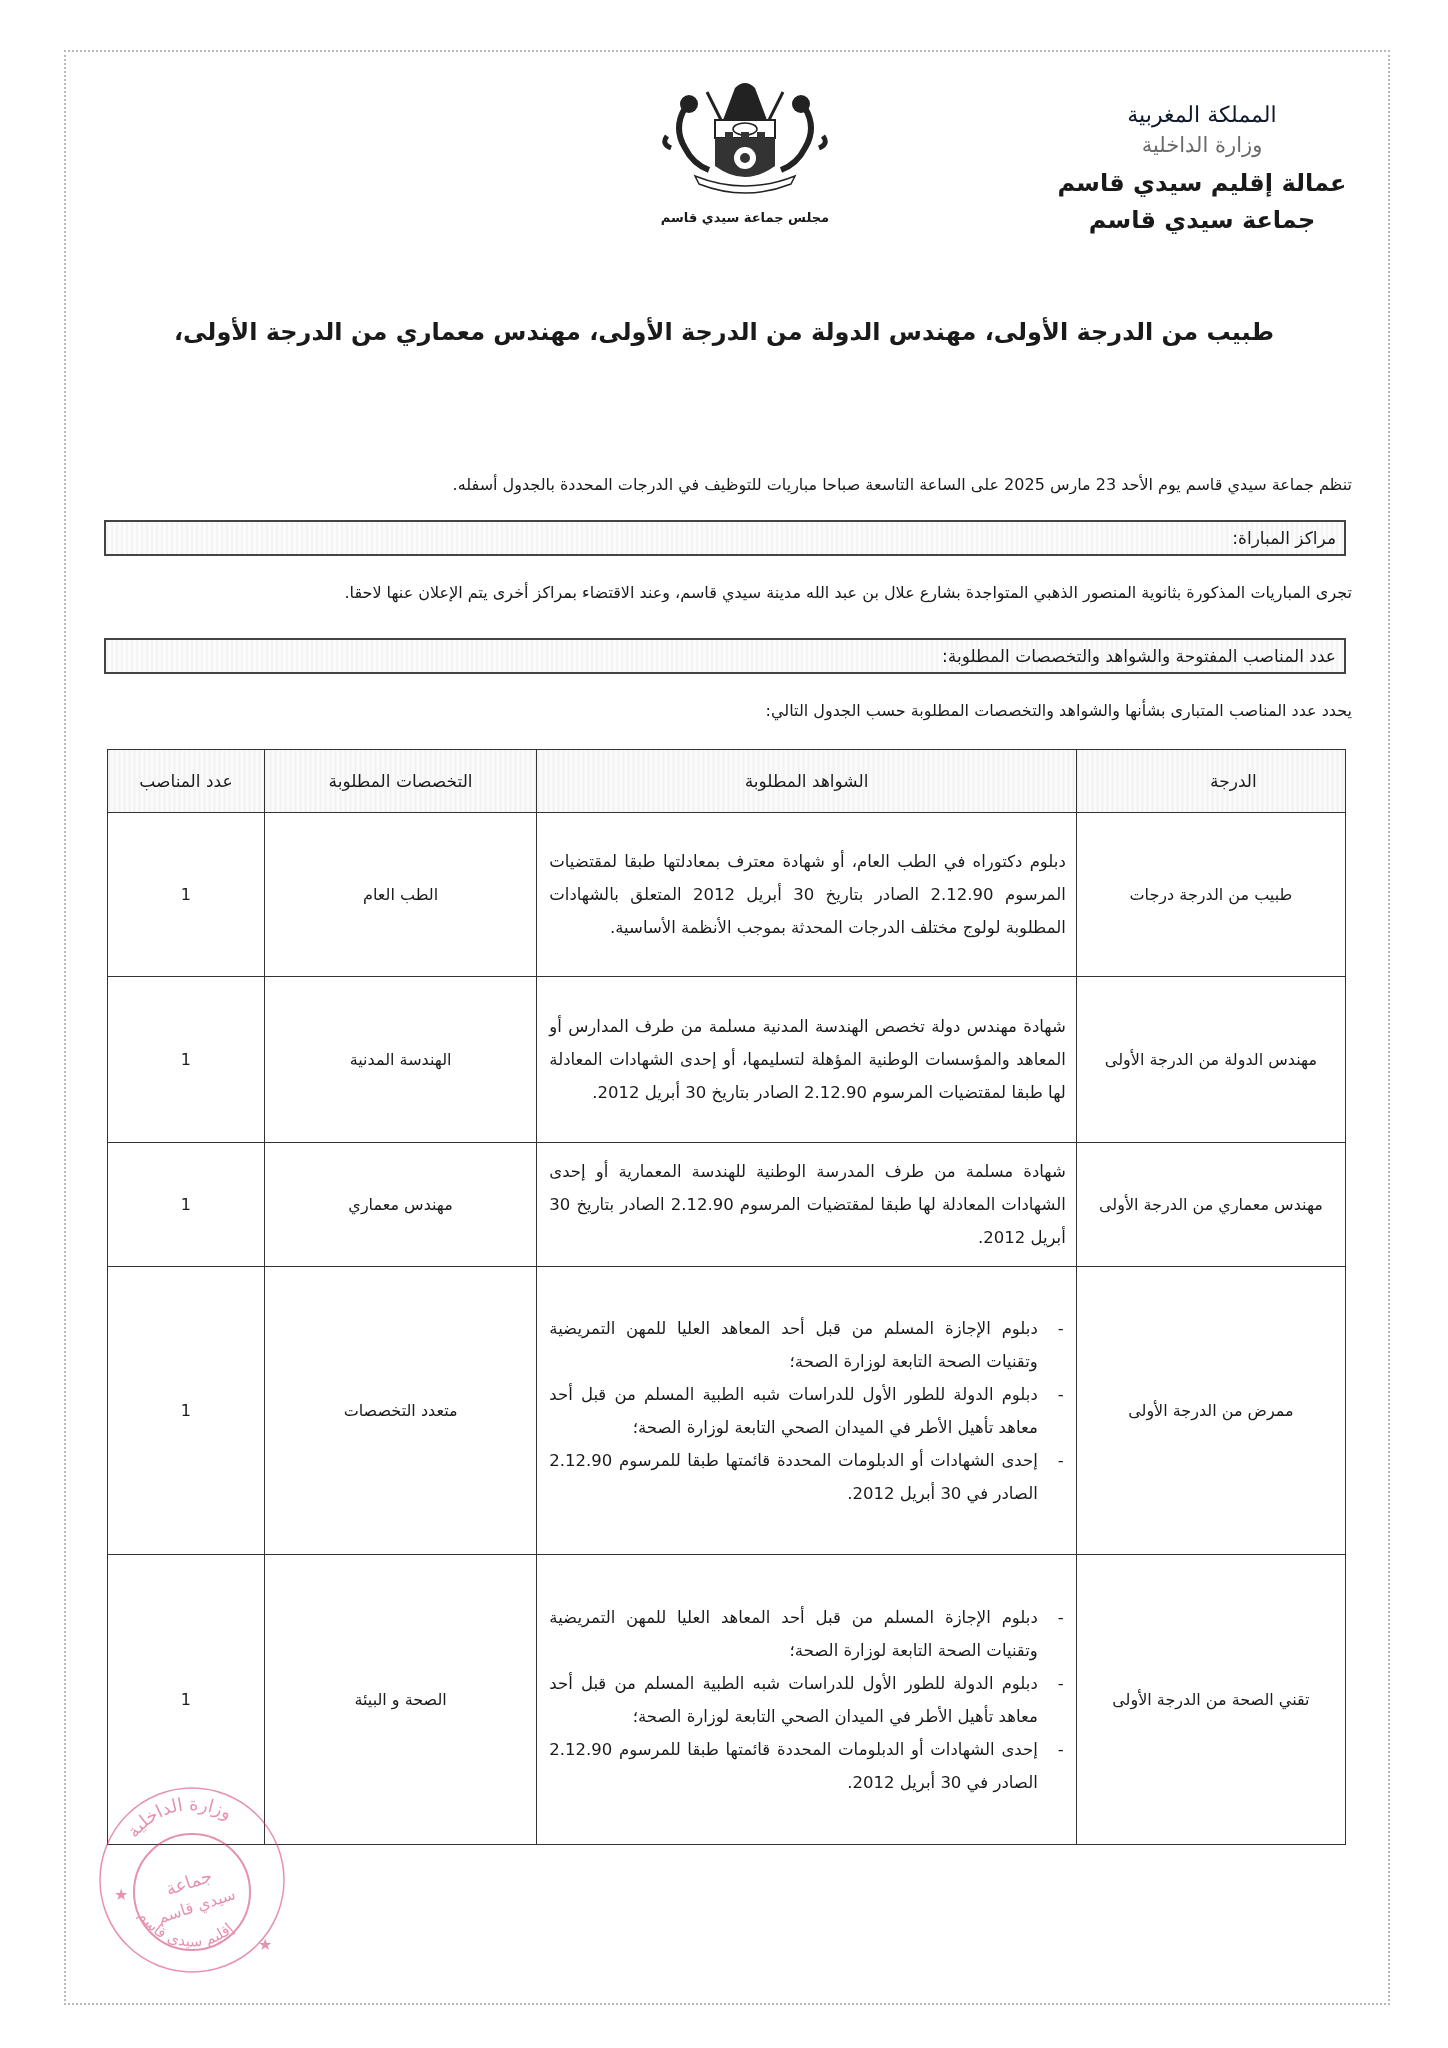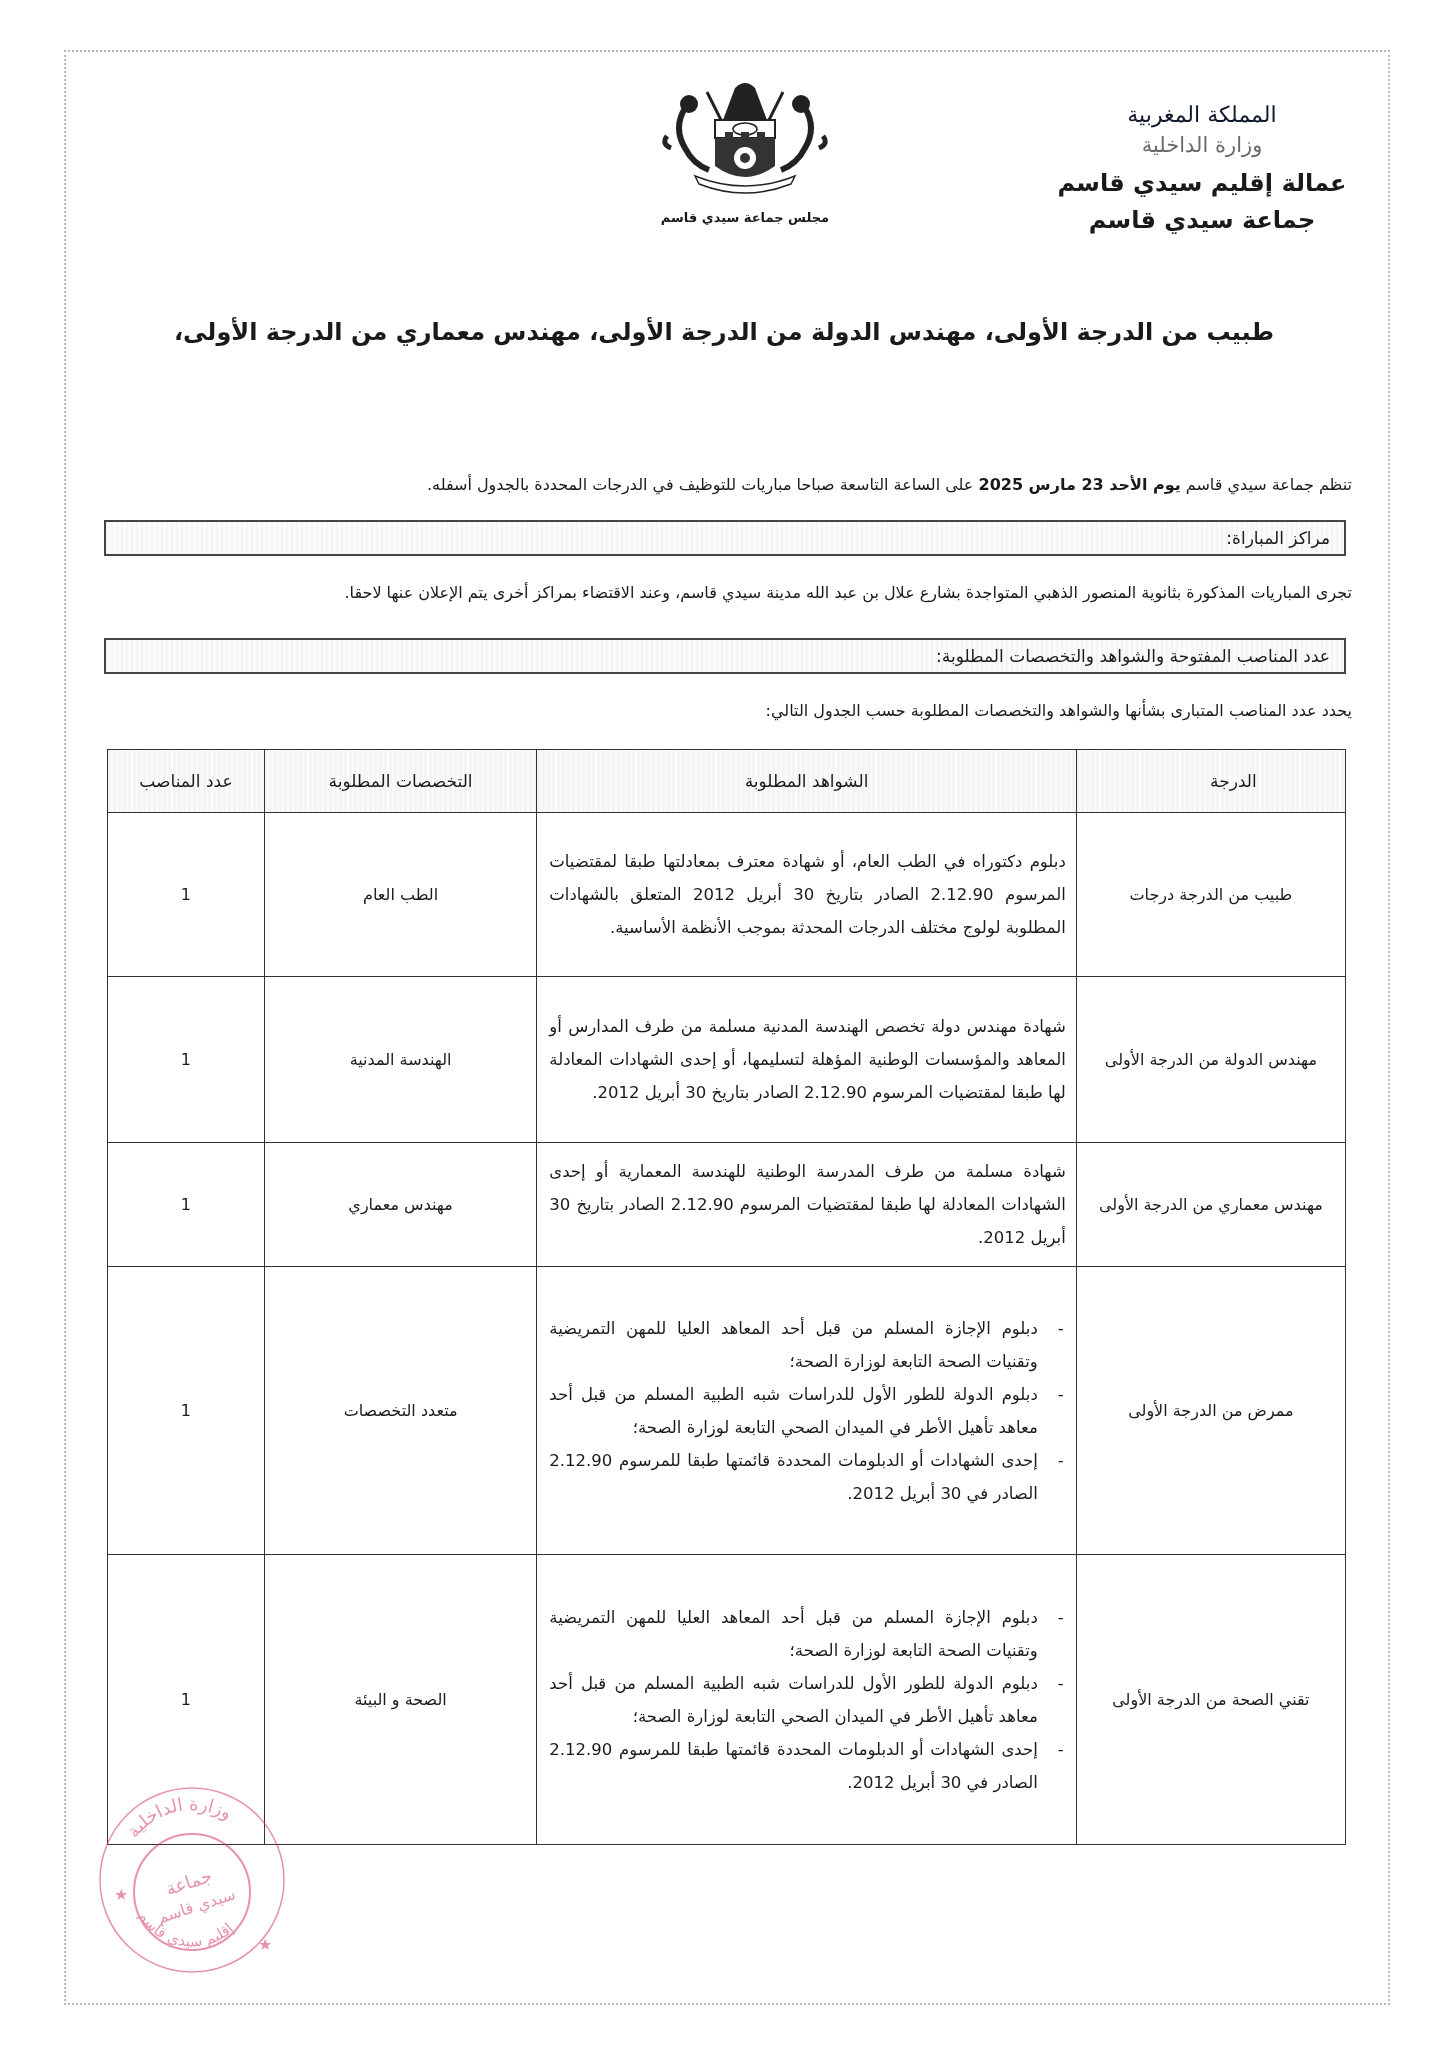--- a/index.html
+++ b/index.html
@@ -14,25 +14,25 @@
   .hdr-right .l4 { font-size:24px; font-weight:bold; line-height:36px; }
 
   .logo { position:absolute; left:640px; top:78px; width:210px; text-align:center; direction:ltr; }
   .logo svg { display:block; margin:0 auto; }
   .logo .cap { direction:rtl; font-size:13px; font-weight:bold; margin-top:12px; }
 
   .title { position:absolute; left:100px; right:100px; top:308px; text-align:center; font-weight:bold; }
   .title div { font-size:24px; line-height:48px; }
 
   .intro { position:absolute; right:96px; left:96px; top:472px; font-size:16px; line-height:26px; text-align:right; }
-  .intro b { font-weight:bold; }
+  .intro b { font-weight:normal; }
 
   .box { position:absolute; left:104px; width:1242px; height:36px; border:2px solid #444;
          background:repeating-linear-gradient(90deg,#f4f4f4 0 2px,#fbfbfb 2px 5px);
-         box-sizing:border-box; font-size:17px; line-height:32px; padding-right:14px; }
+         box-sizing:border-box; font-size:17px; line-height:32px; padding-right:8px; }
   .box1 { top:520px; }
   .box2 { top:638px; }
 
   .para { position:absolute; left:96px; right:96px; font-size:16px; line-height:26px; text-align:right; }
   .para1 { top:580px; }
   .para2 { top:698px; }
 
   table.tbl { position:absolute; left:107px; top:749px; width:1239px; border-collapse:collapse; direction:rtl; }
   .tbl th, .tbl td { border:1.5px solid #333; vertical-align:middle; }
   .tbl th { background:repeating-linear-gradient(90deg,#f2f2f2 0 2px,#fafafa 2px 5px);

